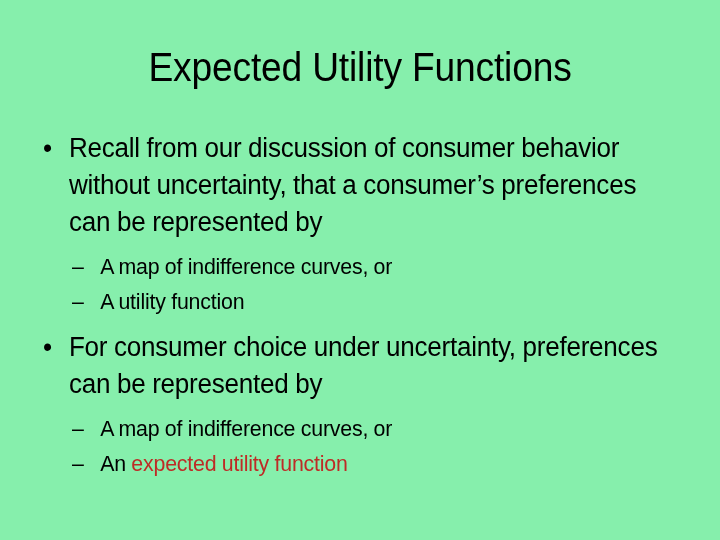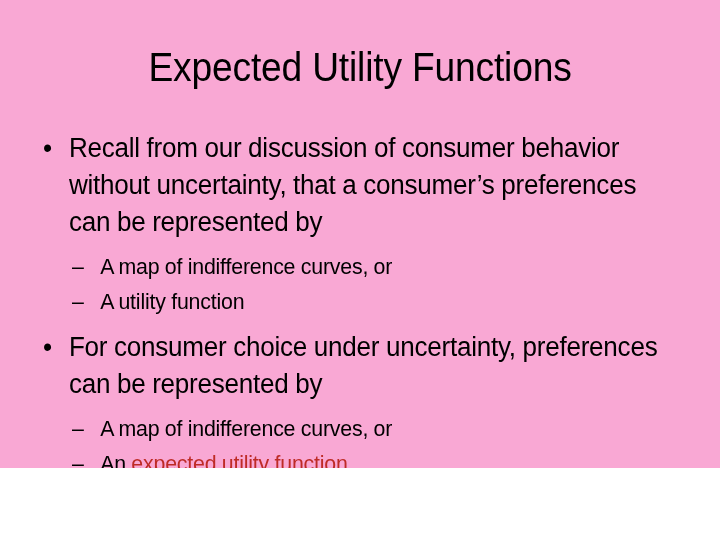--- a/index.html
+++ b/index.html
@@ -8,22 +8,22 @@
     padding: 0;
     background: #ffffff;
   }
   body {
     font-family: "Liberation Sans", "DejaVu Sans", sans-serif;
     -webkit-font-smoothing: antialiased;
   }
   #slide {
     position: relative;
     width: 720px;
-    height: 468px;
-    background: #f9a8d4;
+    height: 540px;
+    background: #86efac;
     overflow: hidden;
     color: #000000;
   }
 
   
   #slide-title {
     position: absolute;
     top: 44px;
     left: 0;
     width: 720px;

